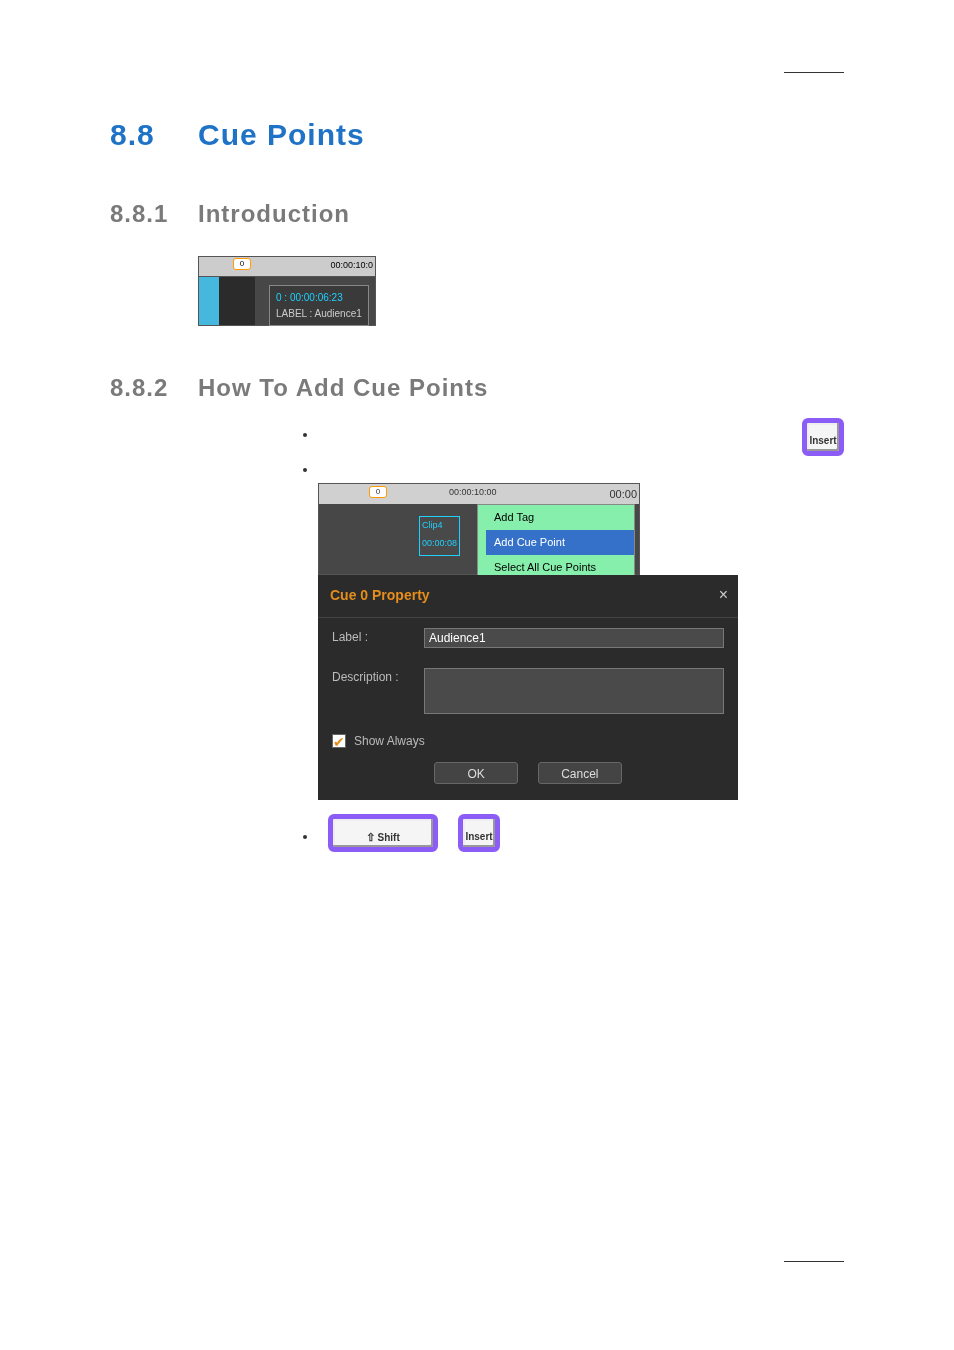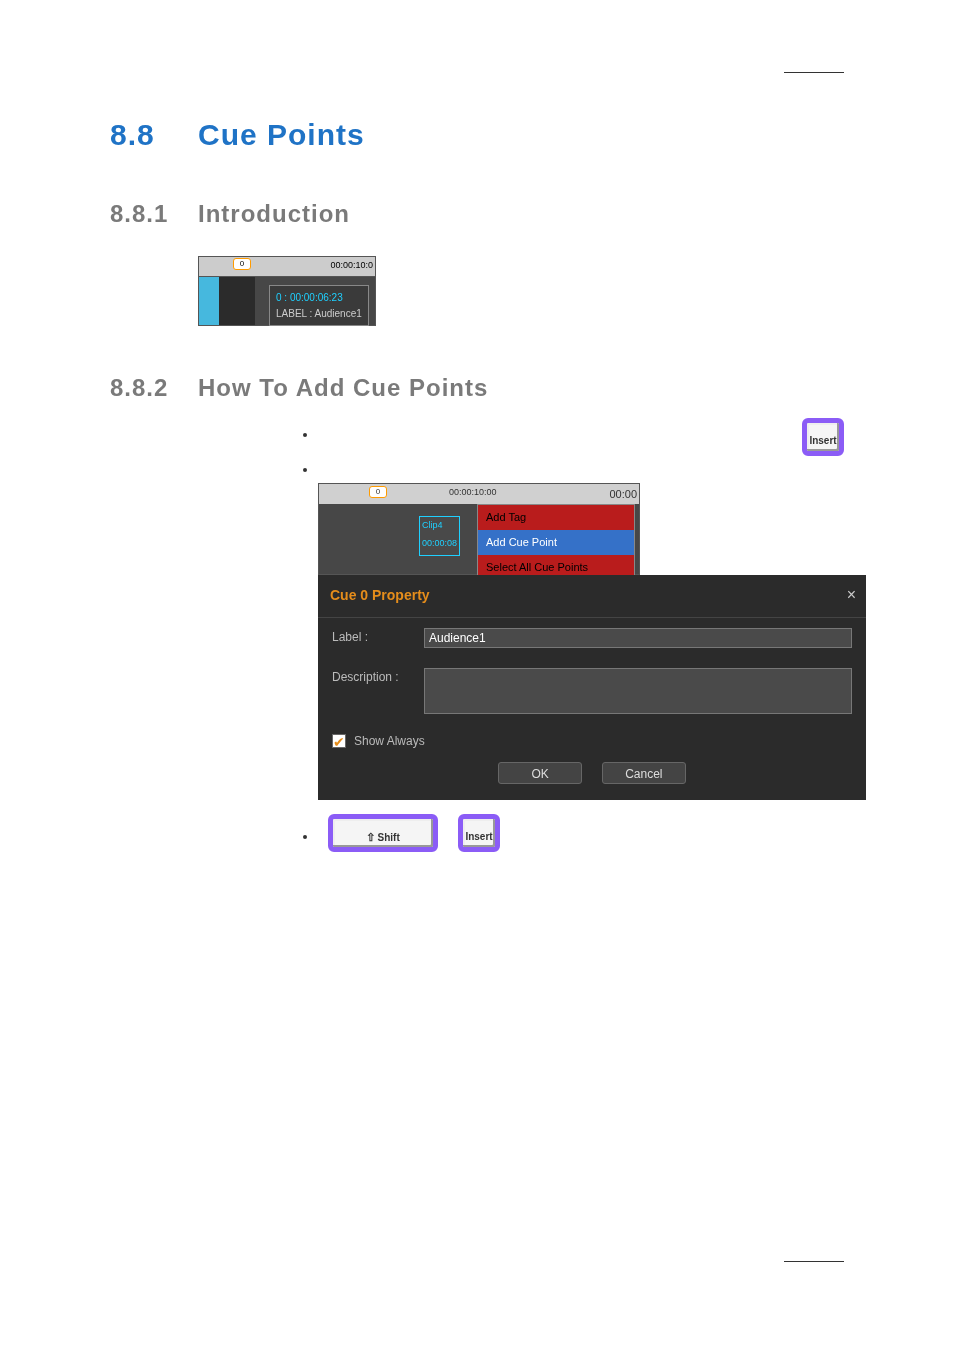--- a/index.html
+++ b/index.html
@@ -38,26 +38,26 @@
   
   .shot2 { width: 322px; height: 92px; background:#ccc; position:relative; border:1px solid #555; display:block; margin-top:2px; }
   .shot2 .ruler { height:20px; background:#d0d0d0; position:relative; }
   .shot2 .ruler .marker { position:absolute; left:50px; top:2px; width:18px; height:12px; border:1px solid #ff9b00; border-radius:3px; font-size:8px; line-height:10px; text-align:center; background:#fff; }
   .shot2 .ruler .tc1 { position:absolute; left:130px; top:2px; font-size:9px; }
   .shot2 .ruler .tc2 { position:absolute; right:2px; top:2px; font-size:11px; }
   .shot2 .dark { position:absolute; top:20px; left:0; right:0; bottom:0; background:#474747; }
   .shot2 .clip { position:absolute; left:100px; top:32px; width:41px; height:40px; background:#494949; border:1px solid #1fd0ff; }
   .shot2 .clip .nm { color:#1fd0ff; font-size:9px; padding:2px; }
   .shot2 .clip .tm { color:#1fd0ff; font-size:9px; padding:2px; }
-  .shot2 .menu { position:absolute; left:158px; top:20px; width:158px; background:#b91c1c; font-size:11px; color:#000; border:1px solid #888; }
+  .shot2 .menu { position:absolute; left:158px; top:20px; width:158px; background:#86efac; font-size:11px; color:#000; border:1px solid #888;padding-left:8px; }
   .shot2 .menu .mi { padding:4px 8px; }
   .shot2 .menu .mi.sel { background:#3571c8; color:#fff; }
 
   
-  .dlg { width: 548px; background:#2b2b2b; color:#ccc; font-size:13px; position:relative; }
+  .dlg { width: 420px; background:#2b2b2b; color:#ccc; font-size:13px; position:relative; }
   .dlg .titlebar { padding:10px 12px; color:#e58d1b; font-weight:bold; font-size:14px; border-bottom:1px solid #444; }
   .dlg .close { position:absolute; right:10px; top:8px; color:#ccc; font-size:16px; }
   .dlg .row { display:flex; padding:10px 14px; align-items:flex-start; gap:10px; }
   .dlg .lbl { width:82px; color:#bbb; font-size:12px; }
   .dlg .inp { flex:1; background:#4a4a4a; border:1px solid #777; color:#fff; font-size:12px; height:20px; padding:2px 4px; }
   .dlg .ta { flex:1; background:#4a4a4a; border:1px solid #777; height:46px; }
   .dlg .chkrow { padding: 8px 14px 4px 14px; display:flex; align-items:center; gap:8px; color:#bbb; font-size:12px; }
   .dlg .chk { width:14px; height:14px; background:#fff; border:1px solid #666; position:relative; }
   .dlg .chk::after { content:"✔"; position:absolute; top:-3px; left:0; color:#e58d1b; font-size:14px; }
   .dlg .btnrow { text-align:center; padding: 8px 0 16px 0; }

